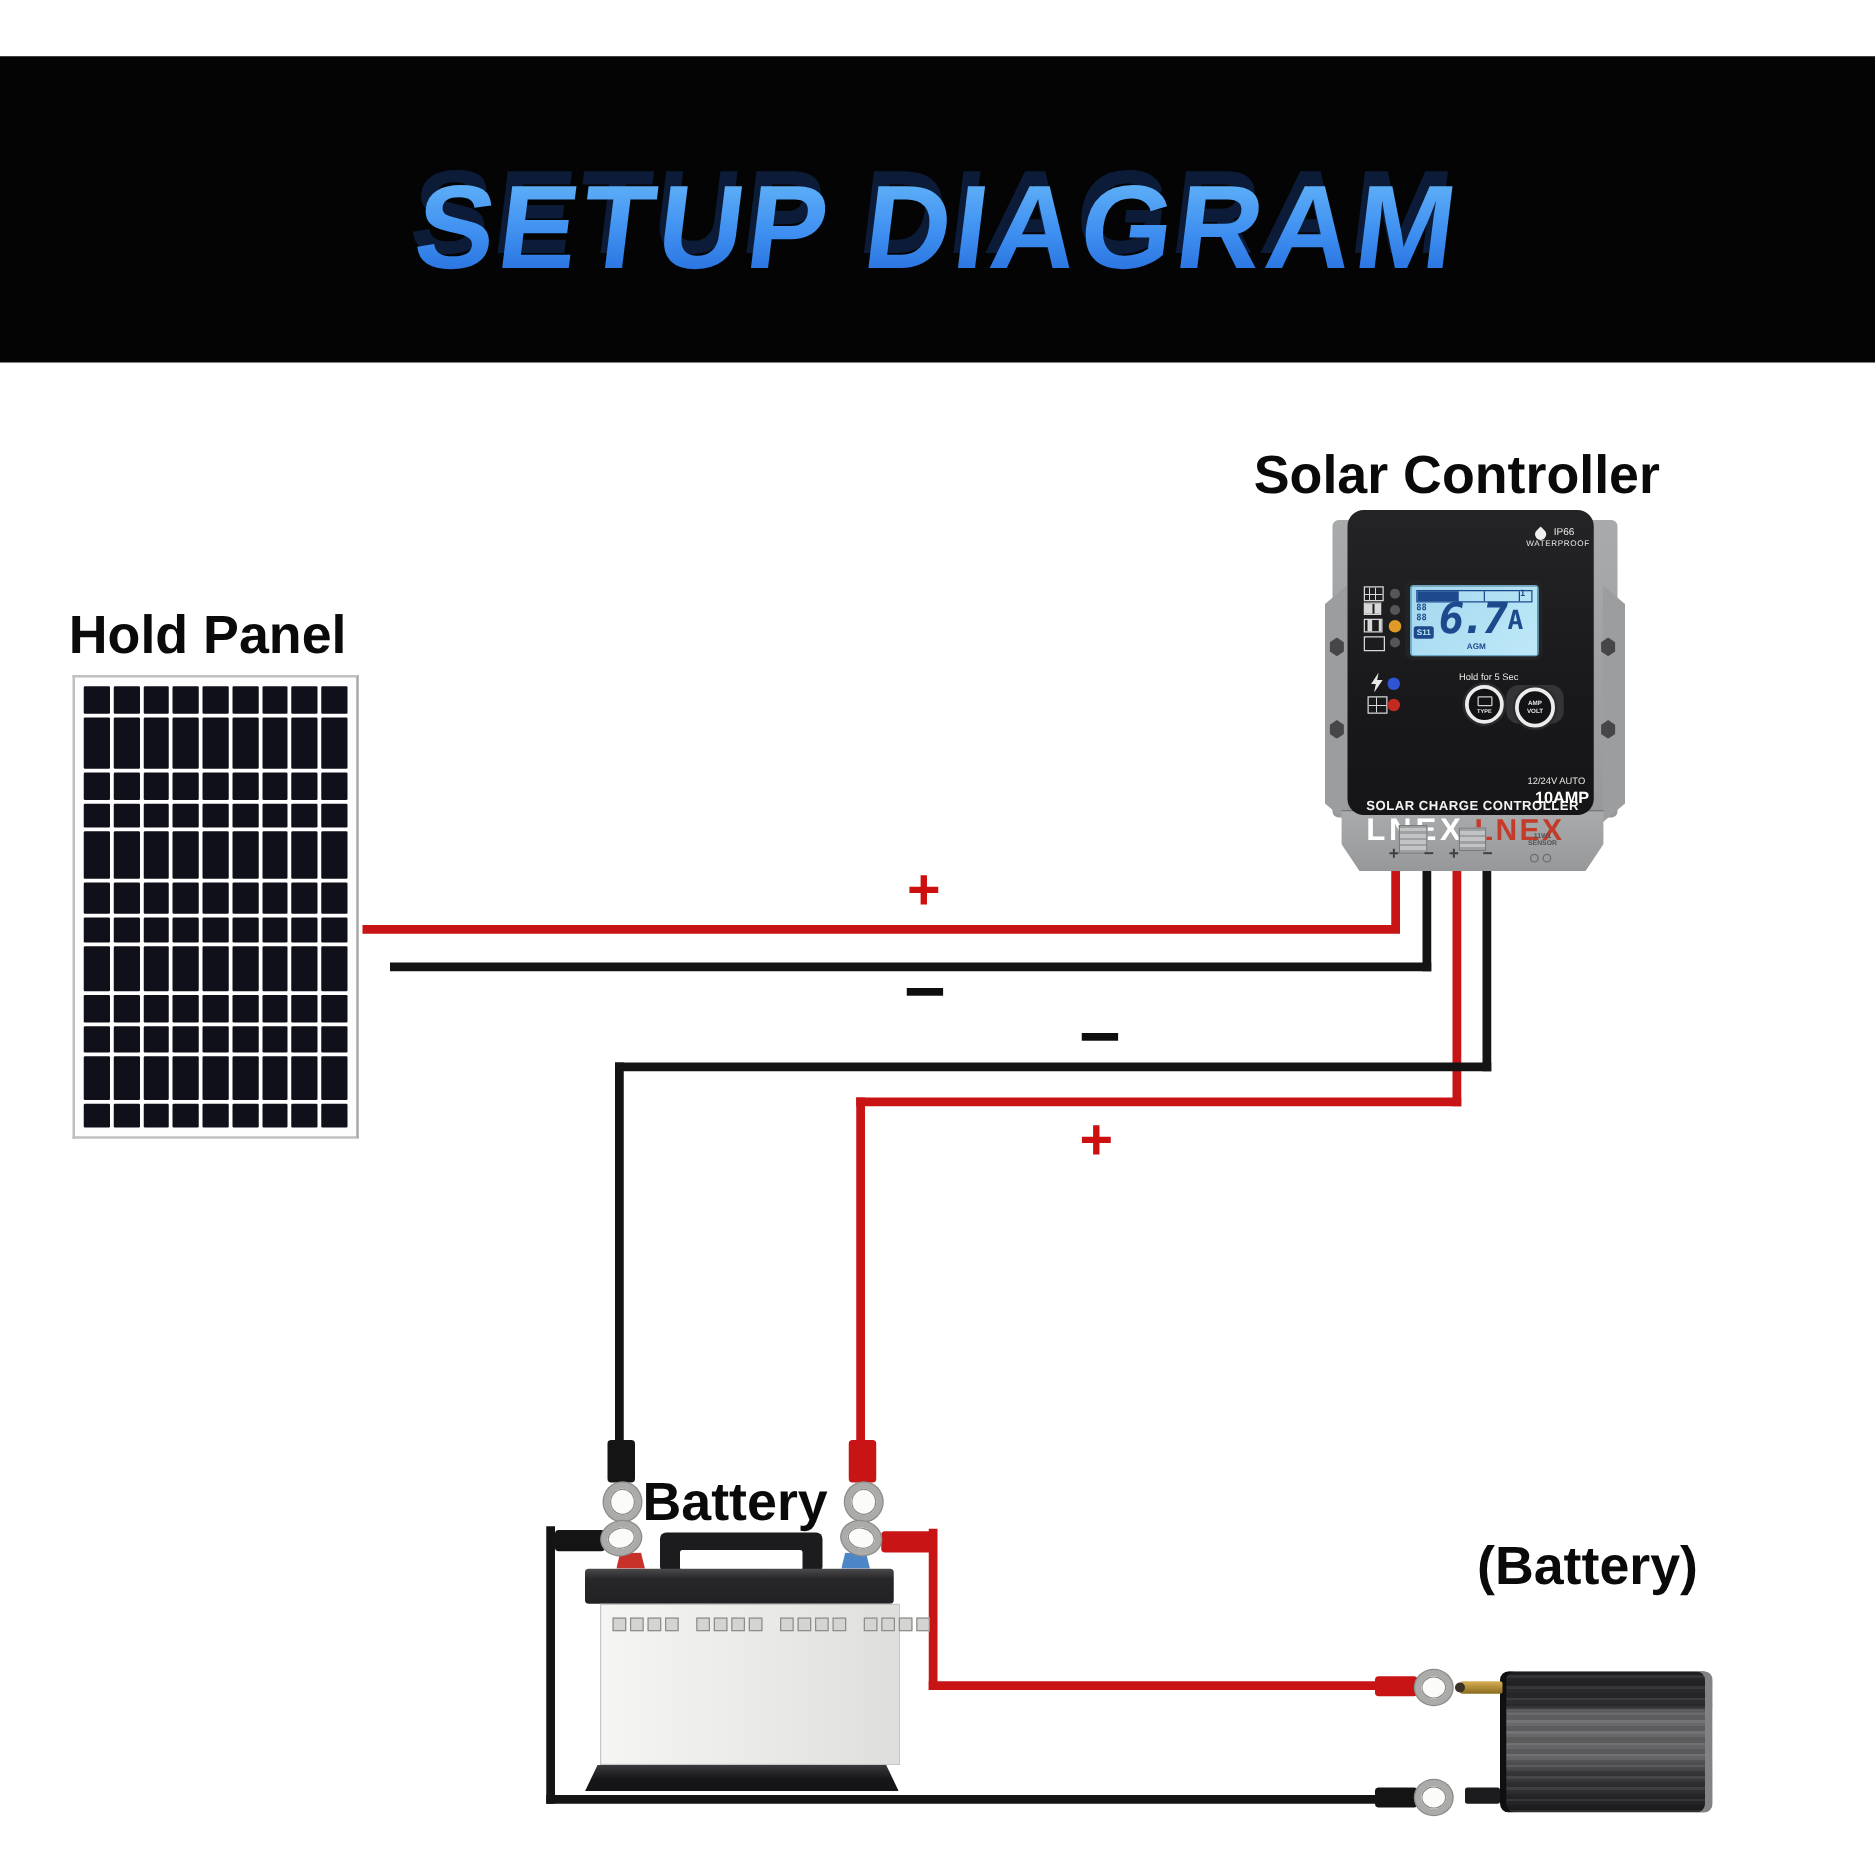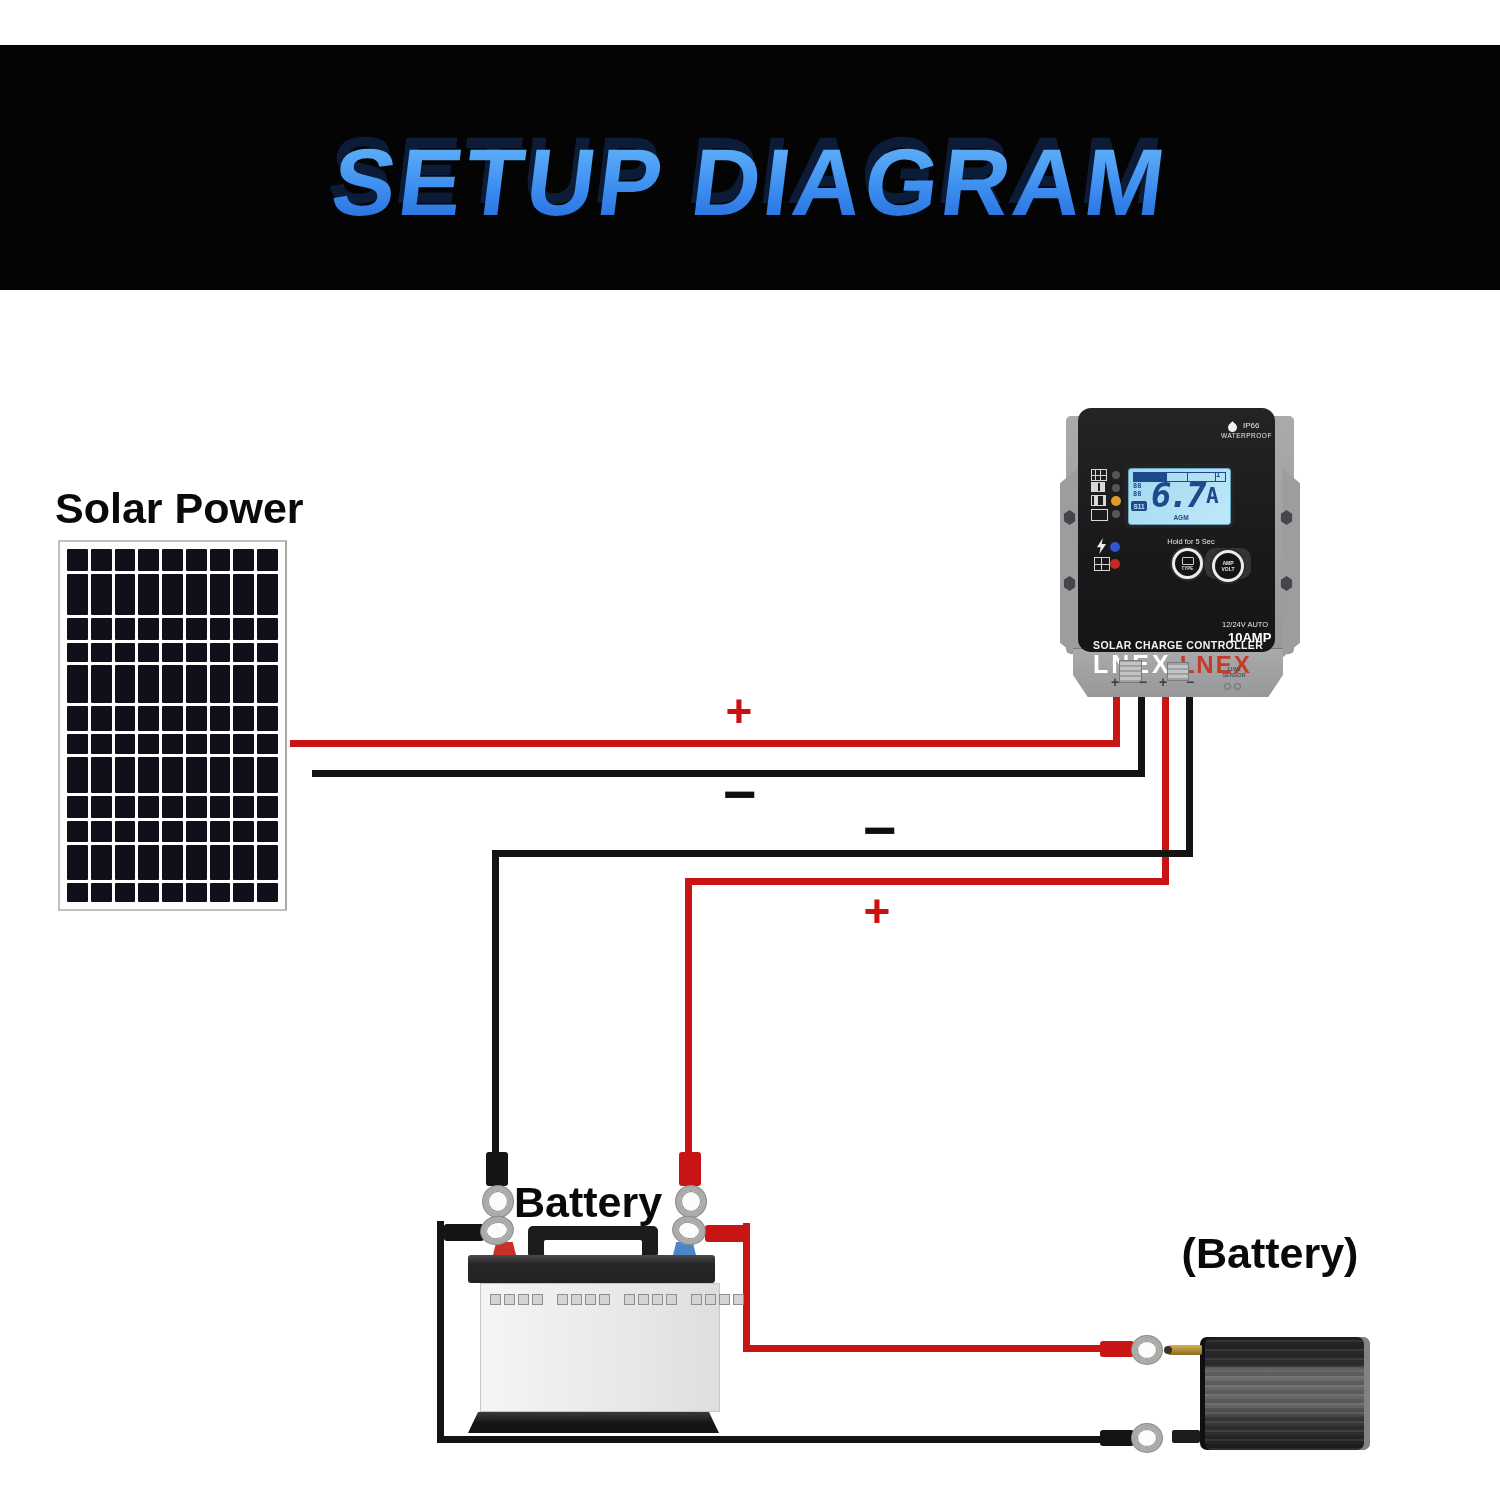--- a/index.html
+++ b/index.html
@@ -42,21 +42,22 @@
 </style>
 </head>
 <body>
 
 <div id="canvas" class="noselect">
 
   <div class="abs banner"></div>
   <div class="abs title title-shadow">SETUP DIAGRAM</div>
   <div class="abs title title-main">SETUP DIAGRAM</div>
 
-  <div class="abs seclabel" style="left:55px;top:484px;">Solar Power</div>
+  <div class="abs seclabel" style="left:55px;top:484px;">Hold Panel</div>
+  <div class="abs seclabel" style="left:1003px;top:356px;">Solar Controller</div>
   <div class="abs seclabel" style="left:514px;top:1178px;">Battery</div>
   <div class="abs" style="left:1070px;top:1233px;width:400px;text-align:center;">
     <div class="seclabel" style="line-height:40px;">(Battery)</div>
   </div>
 
   <div class="abs wire-r" style="left:1113px;top:694px;width:7px;height:52px;"></div>
   <div class="abs wire-k" style="left:1138px;top:694px;width:7px;height:83px;"></div>
   <div class="abs wire-r" style="left:1162px;top:694px;width:7px;height:191px;"></div>
   <div class="abs wire-k" style="left:1186px;top:694px;width:7px;height:163px;"></div>
 

